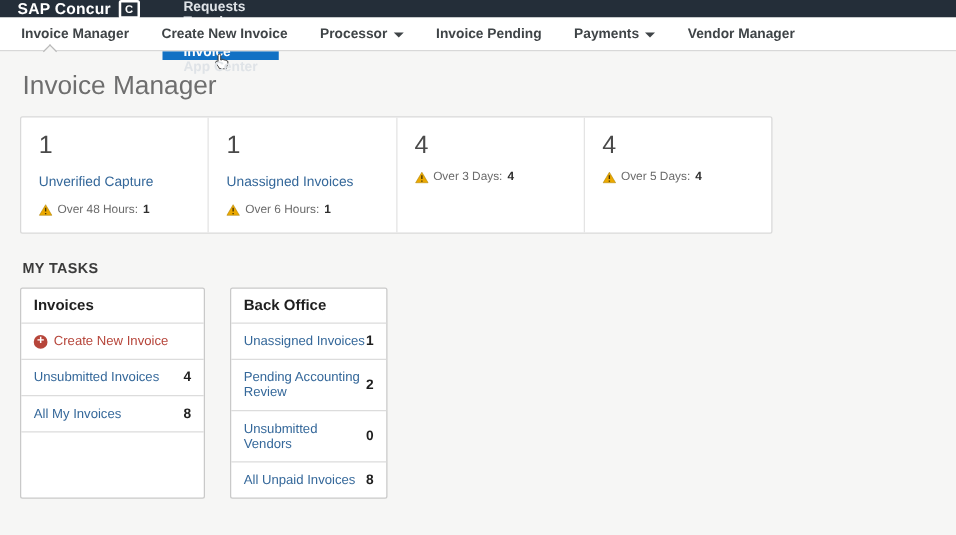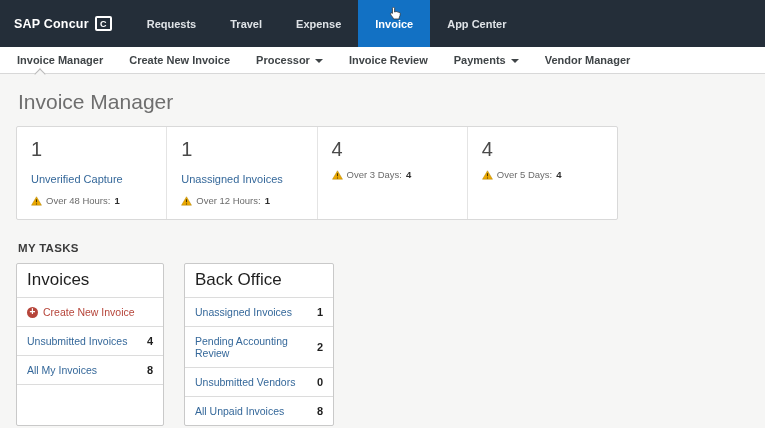--- a/index.html
+++ b/index.html
@@ -1,31 +1,31 @@
 <!DOCTYPE html>
 <html><head>
 <meta charset="utf-8">
 <style>
   * { margin:0; padding:0; box-sizing:border-box; }
   html,body { width:765px; height:428px; overflow:hidden; }
   body { font-family:"Liberation Sans","DejaVu Sans",sans-serif; background:#f6f6f5; }
 
   
   .topbar {
-    height:47px; background:#242e39; display:flex; align-items:stretch;
+    height:14px; background:#242e39; display:flex; align-items:stretch;
     color:#e8ebee; font-size:11px;
   }
   .brand { display:flex; align-items:center; gap:6px; padding:0 18px 0 14px; }
   .brand-name { font-weight:bold; font-size:12.5px; color:#ffffff; letter-spacing:.2px; }
   .brand-logo {
     width:17px; height:15px; border:2px solid #ffffff; border-radius:2px;
     display:flex; align-items:center; justify-content:center;
     font-size:9px; font-weight:bold; color:#ffffff;
   }
-  .topnav { display:flex; align-items:stretch; }
+  .topnav { display:flex; align-items:stretch;flex-direction:column; }
   .topnav-item {
     display:flex; align-items:center; gap:5px; padding:0 17px;
     font-weight:bold; color:#dfe3e7; cursor:pointer; position:relative;
   }
   .topnav-item.active { background:#1271c4; color:#ffffff; }
   .caret-down {
     width:0; height:0; border-left:4px solid transparent; border-right:4px solid transparent;
     border-top:4px solid #dfe3e7; display:inline-block; margin-top:1px;
   }
   .cursor-icon { position:absolute; left:50%; top:7px; margin-left:-5px; }
@@ -60,21 +60,21 @@
   .card + .card { border-left:1px solid #e4e4e4; }
   .card-count { font-size:20px; color:#4a4a4a; line-height:1.1; margin-bottom:9px; }
   .card-link { font-size:11px; color:#35689a; text-decoration:none; display:inline-block; margin-bottom:10px; cursor:pointer; }
   .card-warn { display:flex; align-items:center; gap:4px; font-size:9.5px; color:#6b6b6b; }
   .card-warn b { color:#2e2e2e; }
   .warn-icon { flex:0 0 auto; display:inline-block; }
 
   
   .tasks { display:flex; gap:20px; }
   .task-panel { width:148px; background:#ffffff; border:1px solid #c9c9c9; border-radius:2px; }
-  .task-header { padding:6px 10px 7px 10px; font-size:17px; font-weight:normal; color:#1f1f1f; }
+  .task-header { padding:6px 10px 7px 10px; font-size:12px; font-weight:bold; color:#1f1f1f; }
   .task-row {
     display:flex; justify-content:space-between; align-items:center;
     padding:8px 10px; border-top:1px solid #dcdcdc; cursor:pointer;
   }
   .task-row-label { font-size:10.5px; color:#35689a; }
   .task-row-count { font-size:11px; font-weight:bold; color:#1f1f1f; }
   .task-row.action .task-row-label { color:#b6453a; display:flex; align-items:center; gap:5px; }
   .plus-circle {
     width:11px; height:11px; border-radius:50%; background:#b6453a; color:#ffffff;
     display:inline-flex; align-items:center; justify-content:center;
@@ -117,21 +117,21 @@
     <span>Invoice Manager</span>
   </div>
   <div class="subnav-item">
     <span>Create New Invoice</span>
   </div>
   <div class="subnav-item">
     <span>Processor</span>
     <span class="caret-down"></span>
   </div>
   <div class="subnav-item">
-    <span>Invoice Review</span>
+    <span>Invoice Pending</span>
   </div>
   <div class="subnav-item">
     <span>Payments</span>
     <span class="caret-down"></span>
   </div>
   <div class="subnav-item">
     <span>Vendor Manager</span>
   </div>
   <span class="subnav-caret"></span>
 </nav>
@@ -157,21 +157,21 @@
     </div>
 
     <div class="card">
       <div class="card-count">1</div>
       <a class="card-link">Unassigned Invoices</a>
       <div class="card-warn">
         <svg class="warn-icon" width="11" height="10" viewBox="0 0 16 14">
           <path d="M8 0.8 L15.3 13.2 H0.7 Z" fill="#eca900" stroke="#a87c00" stroke-width="0.6"></path>
           <path d="M8 4.5 v4.2 M8 10.6 v1.4" stroke="#4a3600" stroke-width="1.6"></path>
         </svg>
-        <span>Over 12 Hours:</span>
+        <span>Over 6 Hours:</span>
         <b>1</b>
       </div>
     </div>
 
     <div class="card">
       <div class="card-count">4</div>
       <div class="card-warn">
         <svg class="warn-icon" width="11" height="10" viewBox="0 0 16 14">
           <path d="M8 0.8 L15.3 13.2 H0.7 Z" fill="#eca900" stroke="#a87c00" stroke-width="0.6"></path>
           <path d="M8 4.5 v4.2 M8 10.6 v1.4" stroke="#4a3600" stroke-width="1.6"></path>
@@ -211,21 +211,21 @@
         <span class="task-row-label">Unsubmitted Invoices</span>
         <span class="task-row-count">4</span>
       </div>
       <div class="task-row">
         <span class="task-row-label">All My Invoices</span>
         <span class="task-row-count">8</span>
       </div>
       <div class="task-row empty"></div>
     </section>
 
-    <section class="task-panel" style="width:150px">
+    <section class="task-panel" style="width:126px">
       <div class="task-header">Back Office</div>
       <div class="task-row">
         <span class="task-row-label">Unassigned Invoices</span>
         <span class="task-row-count">1</span>
       </div>
       <div class="task-row">
         <span class="task-row-label">Pending Accounting Review</span>
         <span class="task-row-count">2</span>
       </div>
       <div class="task-row">

